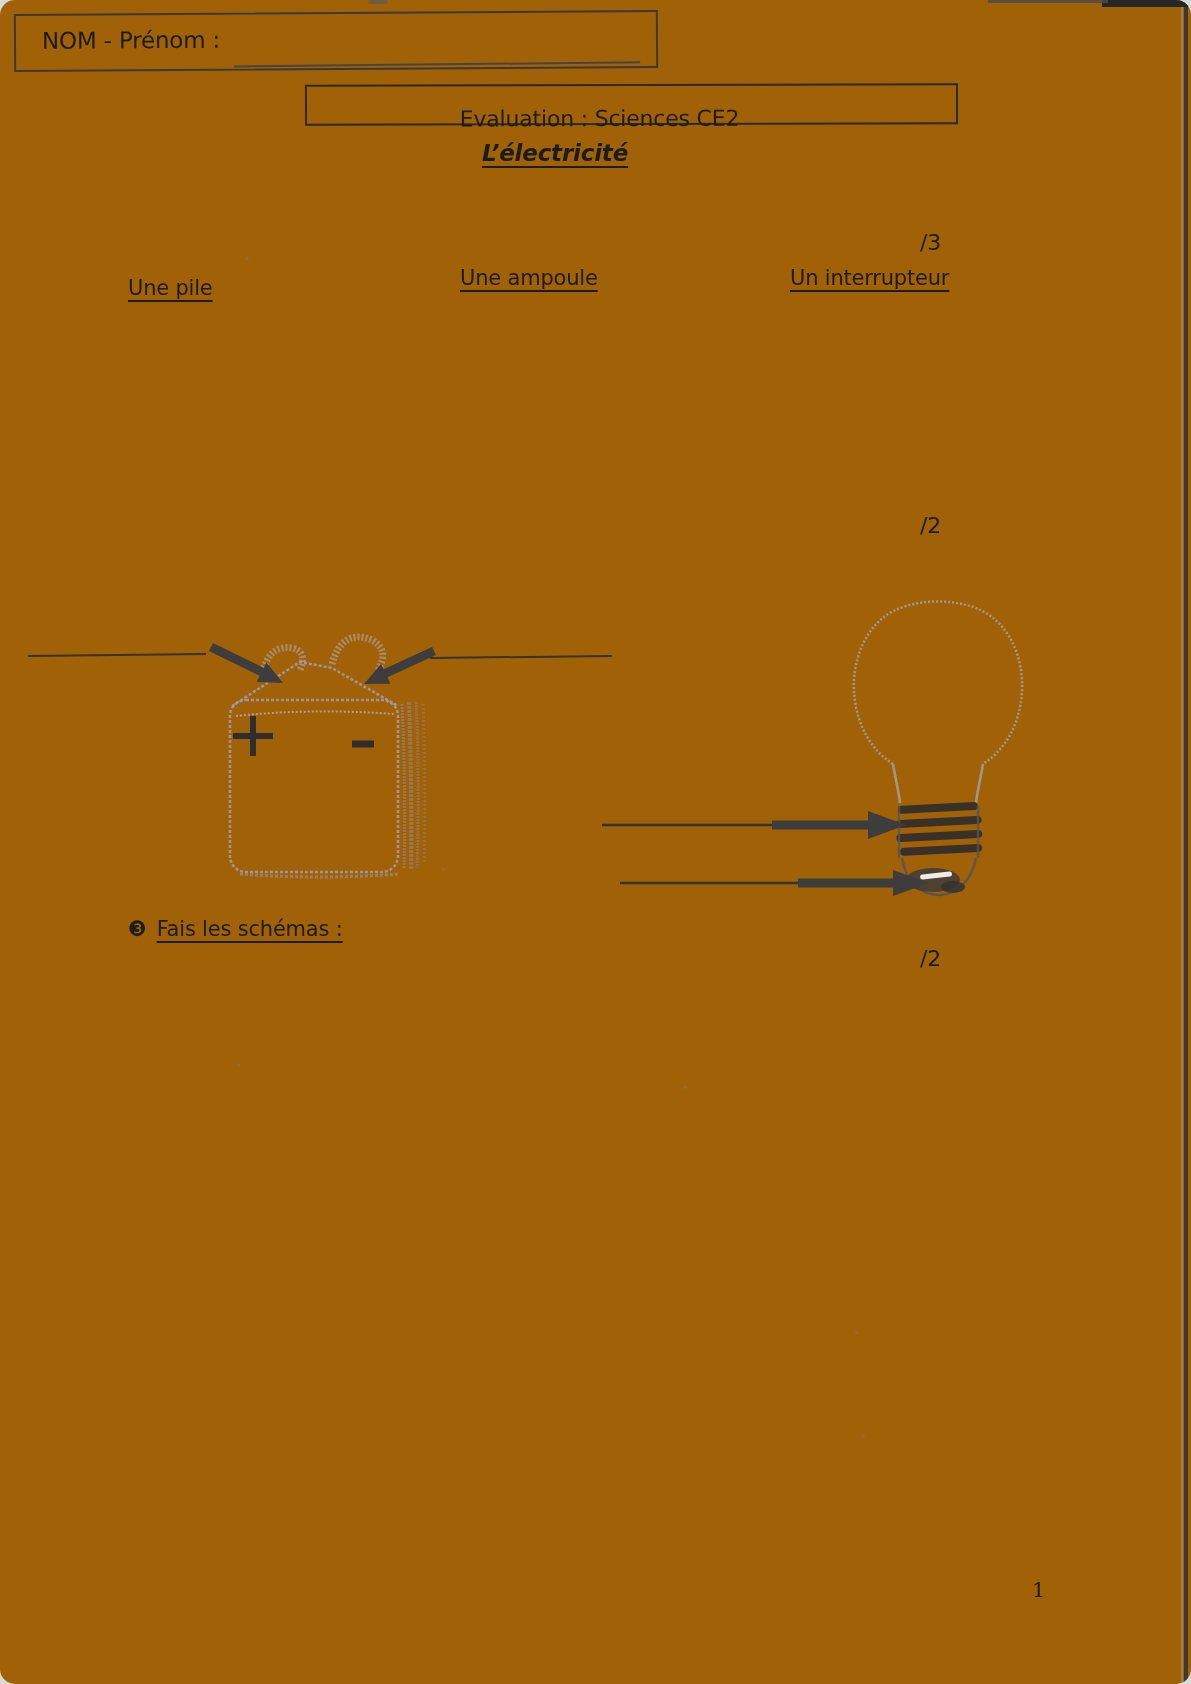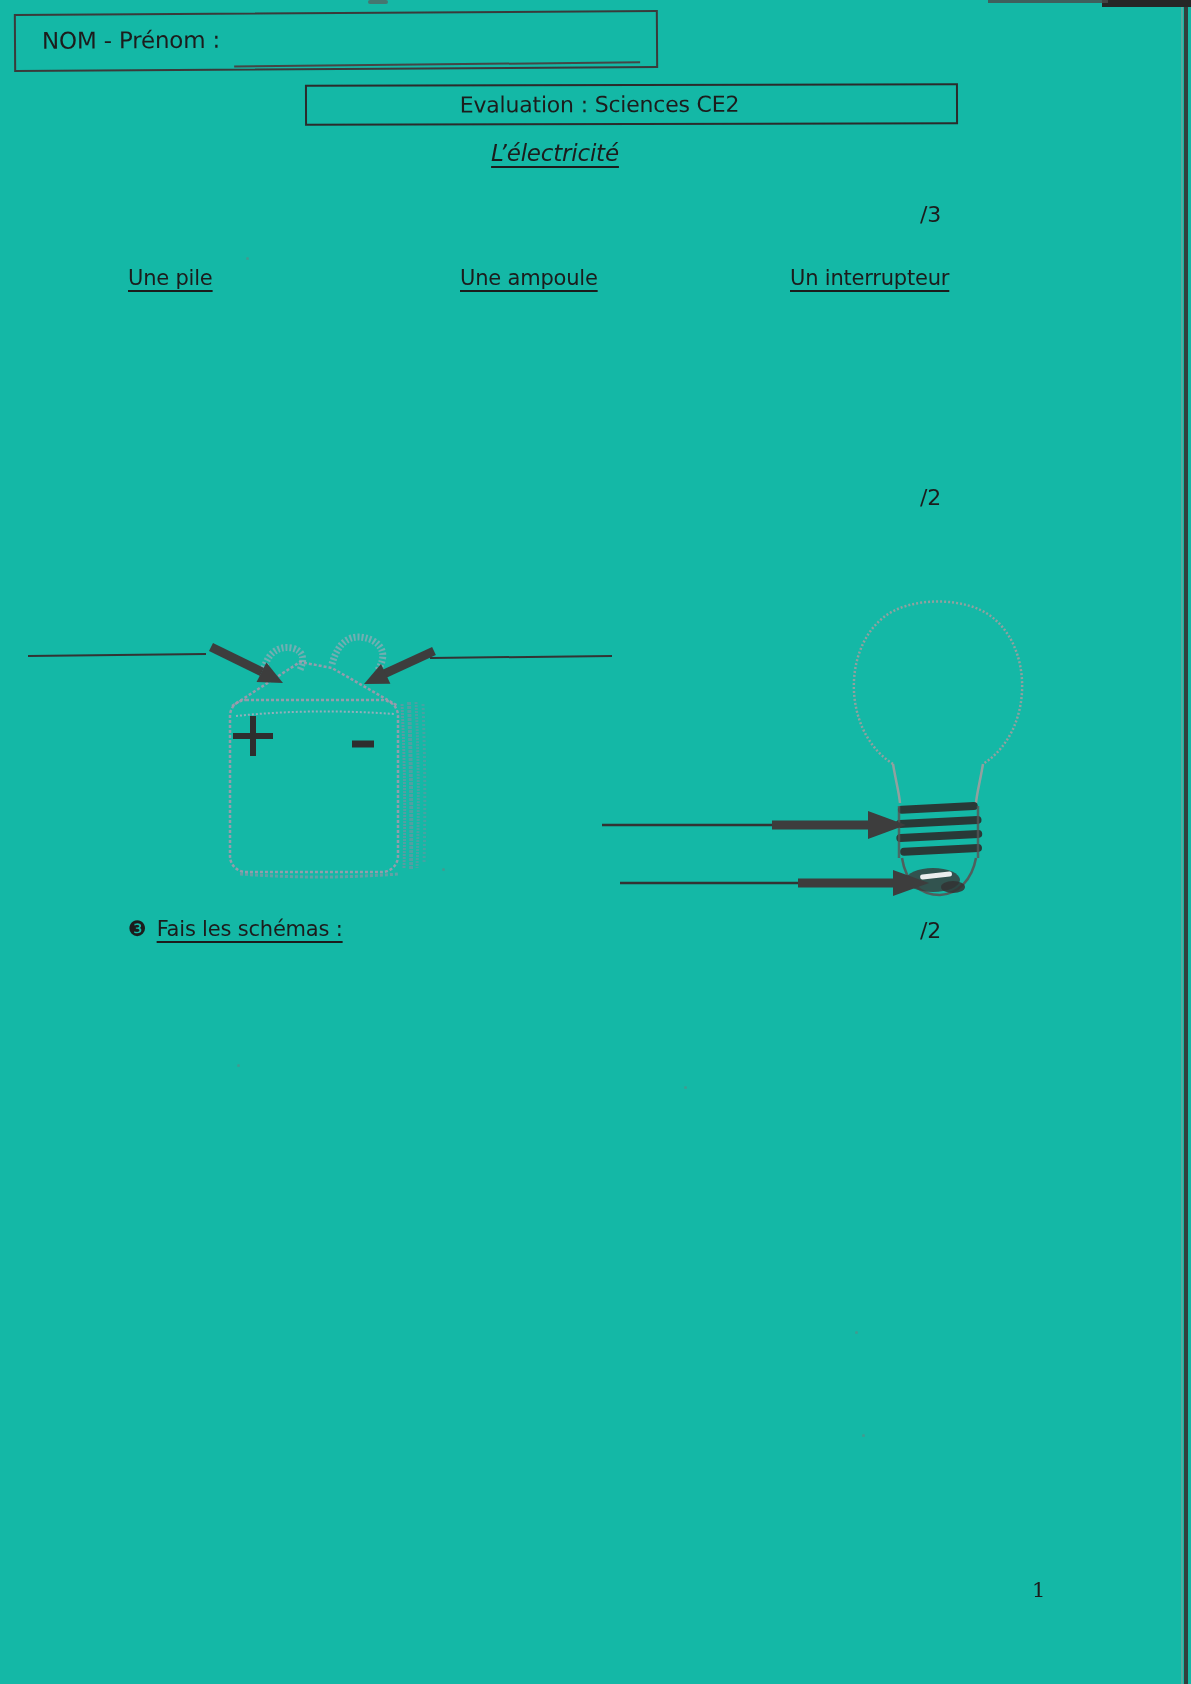--- a/index.html
+++ b/index.html
@@ -1,27 +1,28 @@
 <!DOCTYPE html>
 <html><head>
 <meta charset="utf-8">
 <style>
   html,body{margin:0;padding:0;background:#d9d9d9;}
   .page{
     position:relative;width:1191px;height:1684px;margin:0 auto;
-    background:#14b8a6;overflow:hidden;
+    background:#a16207;overflow:hidden;
     font-family:"DejaVu Sans","Liberation Sans",sans-serif;
     color:#1c1c1c;
+    border-radius:15px;
   }
   .abs{position:absolute;}
   .hand{letter-spacing:-0.2px;}
   .u{text-decoration:underline;text-underline-offset:5px;text-decoration-thickness:2px;}
-  .it{font-style:italic;}
+  .it{font-style:italic;font-weight:bold;}
   .fs21{font-size:21px;}
-  .fs22{font-size:22px;}
+  .fs22{font-size:22px;margin-top:28px;}
   .fs23{font-size:23px;}
   .bullet{display:inline-block;margin-right:10px;font-size:21px;}
 
   .name-box{
     left:14px;top:12px;width:640px;height:54px;
     border:2px solid #3a3a3a;transform:rotate(-0.35deg);
   }
   .name-label{left:26px;top:12px;}
   .name-line{
     left:218px;top:50px;width:406px;height:0;
@@ -61,21 +62,21 @@
   <div class="abs title-box">
     <span class="hand fs22">Evaluation : Sciences CE2</span>
   </div>
 
   <div class="abs subtitle-wrap">
     <span class="hand it u fs23">L’électricité</span>
   </div>
 
   <span class="abs hand fs22 score" style="top:202px;">/3</span>
 
-  <span class="abs hand fs21 u" style="left:128px;top:266px;">Une pile</span>
+  <span class="abs hand fs21 u" style="left:128px;top:276px;">Une pile</span>
   <span class="abs hand fs21 u" style="left:460px;top:266px;text-align:center;">Une ampoule</span>
   <span class="abs hand fs21 u" style="left:790px;top:266px;">Un interrupteur</span>
 
   <span class="abs hand fs22 score" style="top:485px;">/2</span>
 
   <svg class="abs" style="left:0;top:560px;" width="1191" height="360" viewBox="0 560 1191 360">
 
     <line x1="28" y1="656" x2="206" y2="654" stroke="#333" stroke-width="2"></line>
     <line x1="430" y1="658" x2="612" y2="656" stroke="#333" stroke-width="2"></line>
 

